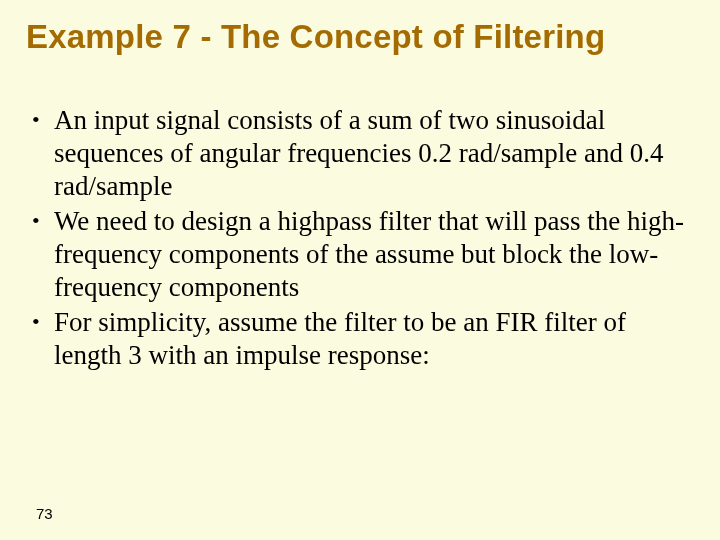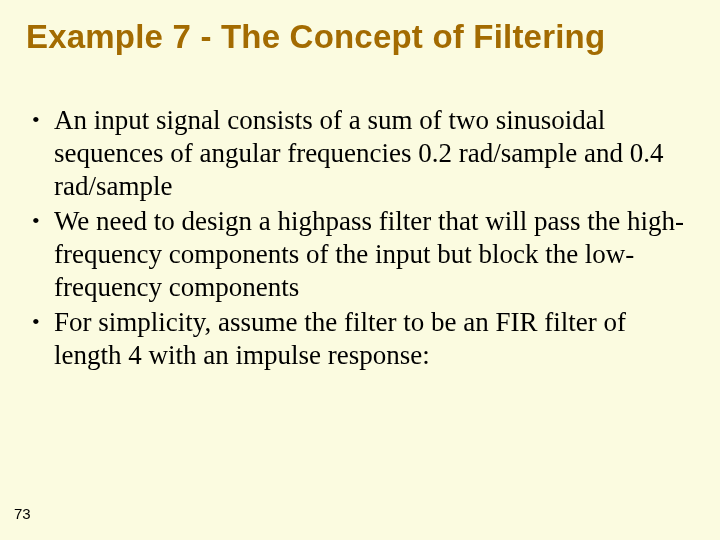--- a/index.html
+++ b/index.html
@@ -55,43 +55,43 @@
     }
     .last-line {
       display: block;
     }
     .ital {
       font-style: italic;
     }
     .page-num {
       position: absolute;
       bottom: 18px;
-      left: 14px;
+      left: 36px;
       font-family: Arial, Helvetica, sans-serif;
       font-size: 15px;
       color: #000;
     }
   </style>
 </head>
 <body>
 
 <div class="slide">
   <h1 class="title">Example 7 - The Concept of Filtering</h1>
 
   <ul class="bullets">
     <li>
       <span class="bullet-dot">•</span>
       <span class="bullet-text">An input signal consists of a sum of two sinusoidal sequences of angular frequencies 0.2 rad/sample and 0.4 rad/sample</span>
     </li>
     <li>
       <span class="bullet-dot">•</span>
-      <span class="bullet-text">We need to design a highpass filter that will pass the high-frequency components of the input but block the low-frequency components</span>
+      <span class="bullet-text">We need to design a highpass filter that will pass the high-frequency components of the assume but block the low-frequency components</span>
     </li>
     <li>
       <span class="bullet-dot">•</span>
       <span class="bullet-text">
-        <span>For simplicity, assume the filter to be an FIR filter of length 4 with an impulse response:</span>
+        <span>For simplicity, assume the filter to be an FIR filter of length 3 with an impulse response:</span>
       </span>
     </li>
   </ul>
 
   <div class="page-num">73</div>
 </div>
 
 </body></html>

